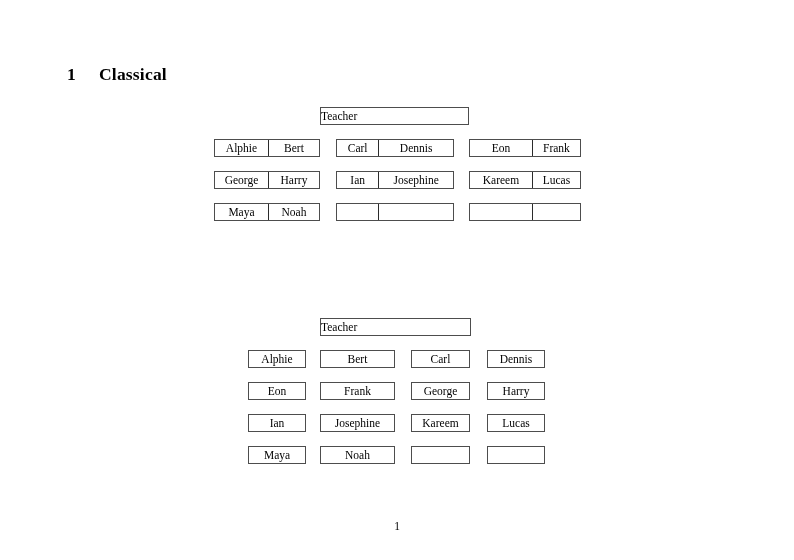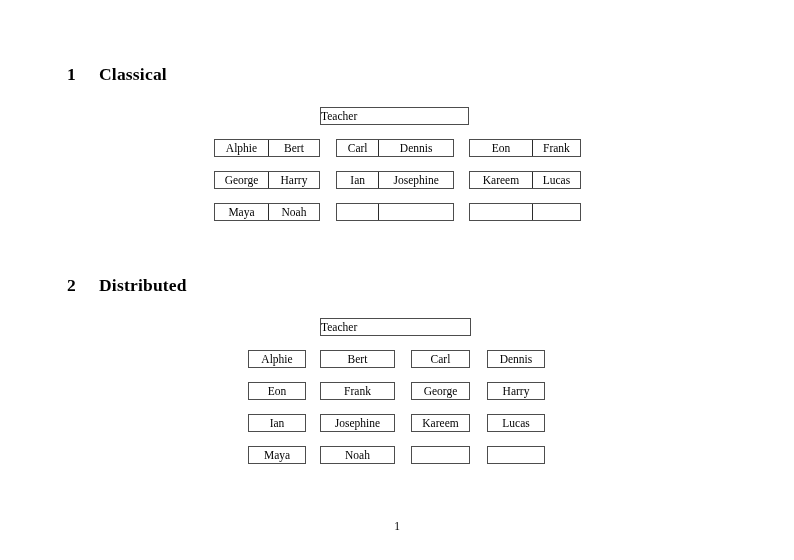--- a/index.html
+++ b/index.html
@@ -139,23 +139,20 @@
   </div>
   <div class="pair-box" style="left:469px; top:171px; width:112px;">
     <div class="cell" style="width:63px;">Kareem</div>
     <div class="cell right" style="width:49px;">Lucas</div>
   </div>
   <div class="pair-box" style="left:469px; top:203px; width:112px;">
     <div class="cell" style="width:63px;"></div>
     <div class="cell right" style="width:49px;"></div>
   </div>
 
-  <div class="section-heading" style="left:67px; top:275px;">
-    <span class="num">2</span><span>Distributed</span>
-  </div>
 
   <div class="teacher-box" style="left:320px; top:318px; width:151px;">Teacher</div>
 
   <div class="box" style="left:248px; top:350px; width:58px;">Alphie</div>
   <div class="box" style="left:320px; top:350px; width:75px;">Bert</div>
   <div class="box" style="left:411px; top:350px; width:59px;">Carl</div>
   <div class="box" style="left:487px; top:350px; width:58px;">Dennis</div>
 
   <div class="box" style="left:248px; top:382px; width:58px;">Eon</div>
   <div class="box" style="left:320px; top:382px; width:75px;">Frank</div>

